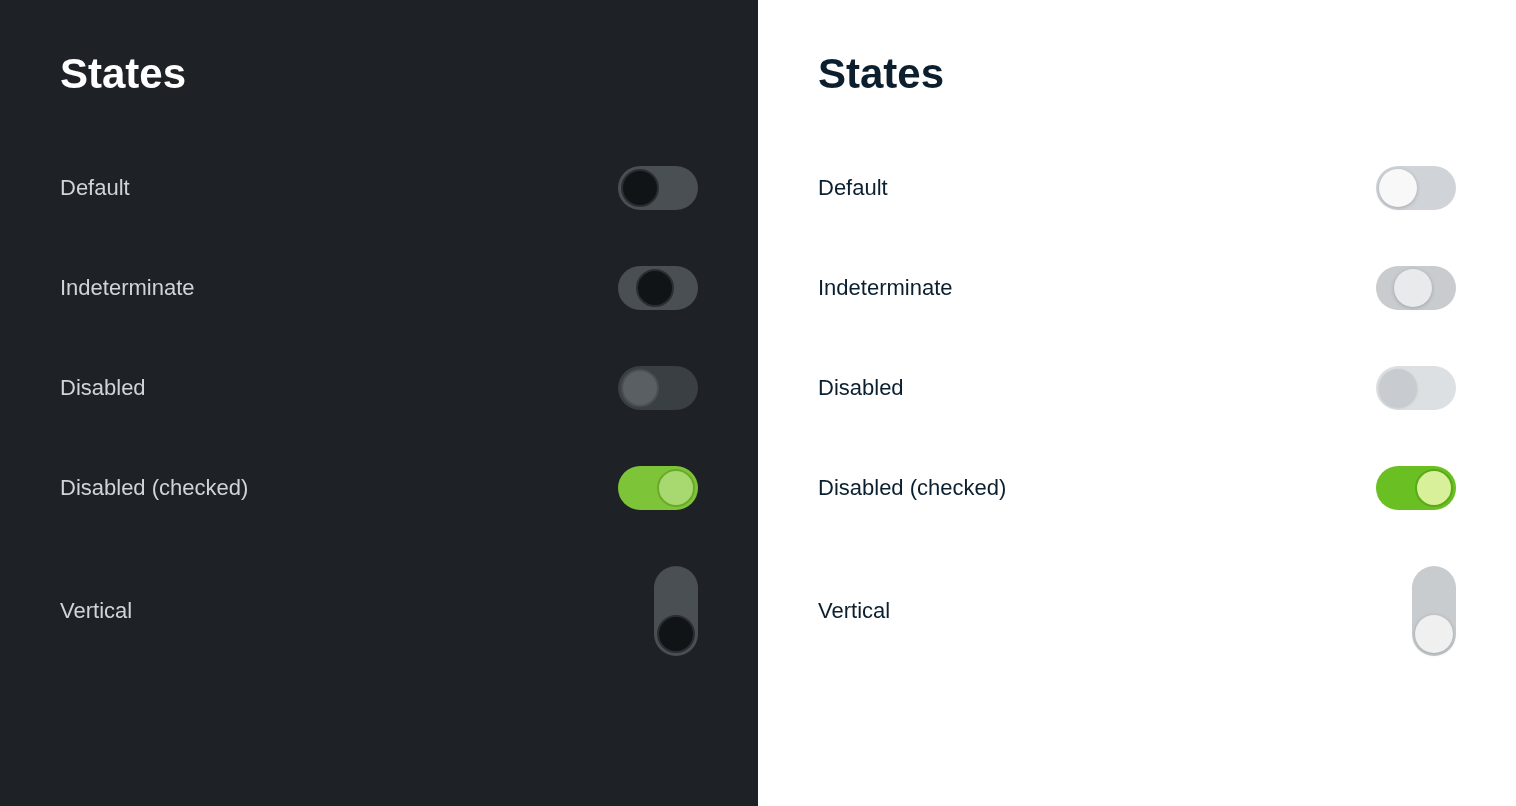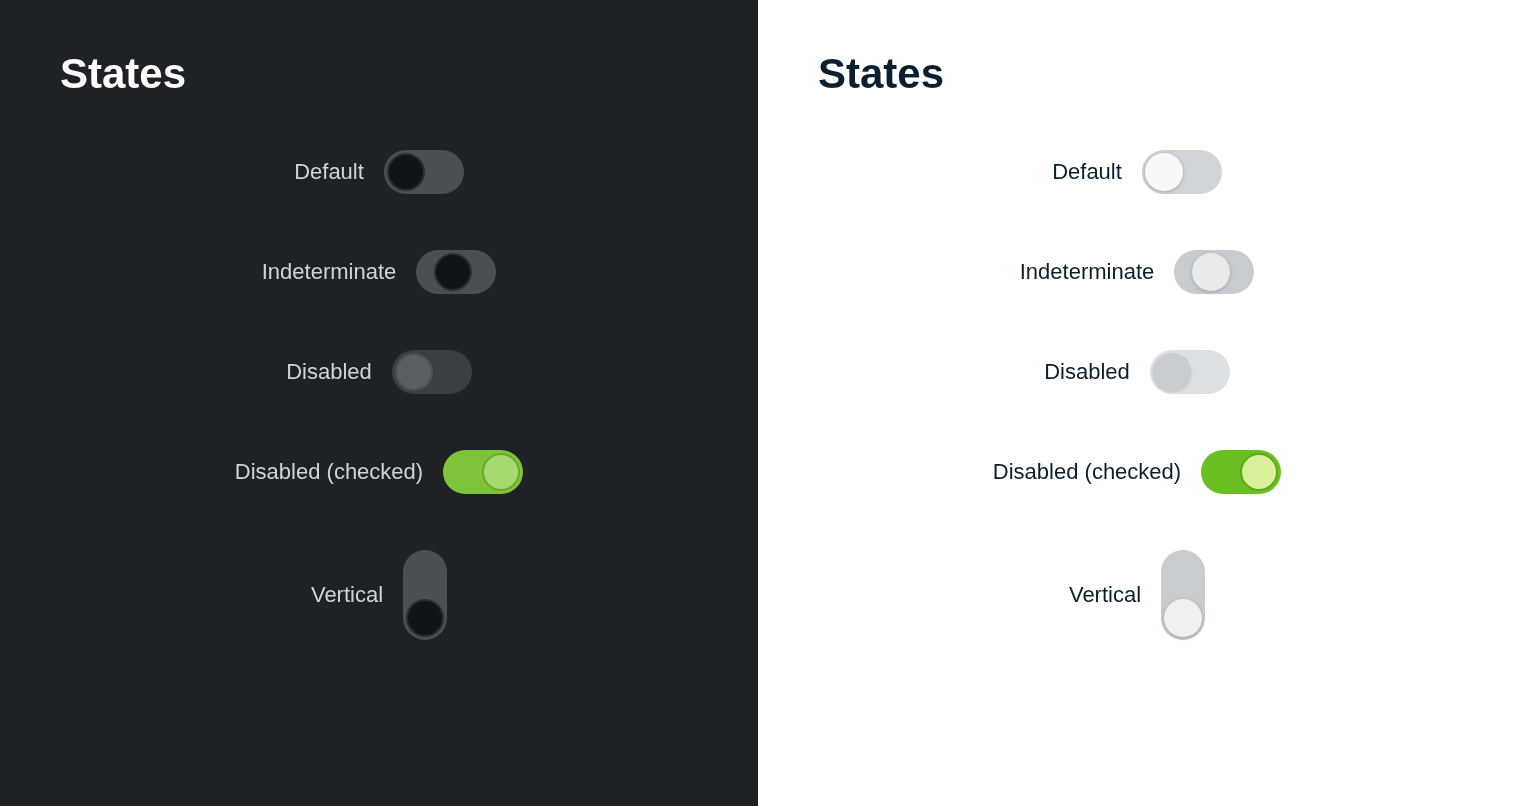--- a/index.html
+++ b/index.html
@@ -23,35 +23,35 @@
     }
 
     .panel-light {
       background-color: #ffffff;
       color: #0b1f2e;
     }
 
     .panel-title {
       font-size: 42px;
       font-weight: 700;
-      margin-bottom: 24px;
+      margin-bottom: 40px;
     }
 
     .panel-dark .panel-title {
       color: #ffffff;
     }
 
     .panel-light .panel-title {
       color: #0b1f2e;
     }
 
     .state-row {
       display: flex;
       align-items: center;
-      justify-content: center;
+      justify-content: space-between;
       padding: 28px 0;
       gap: 20px;
     }
 
     .state-label {
       font-size: 22px;
       font-weight: 400;
     }
 
     .panel-dark .state-label {

